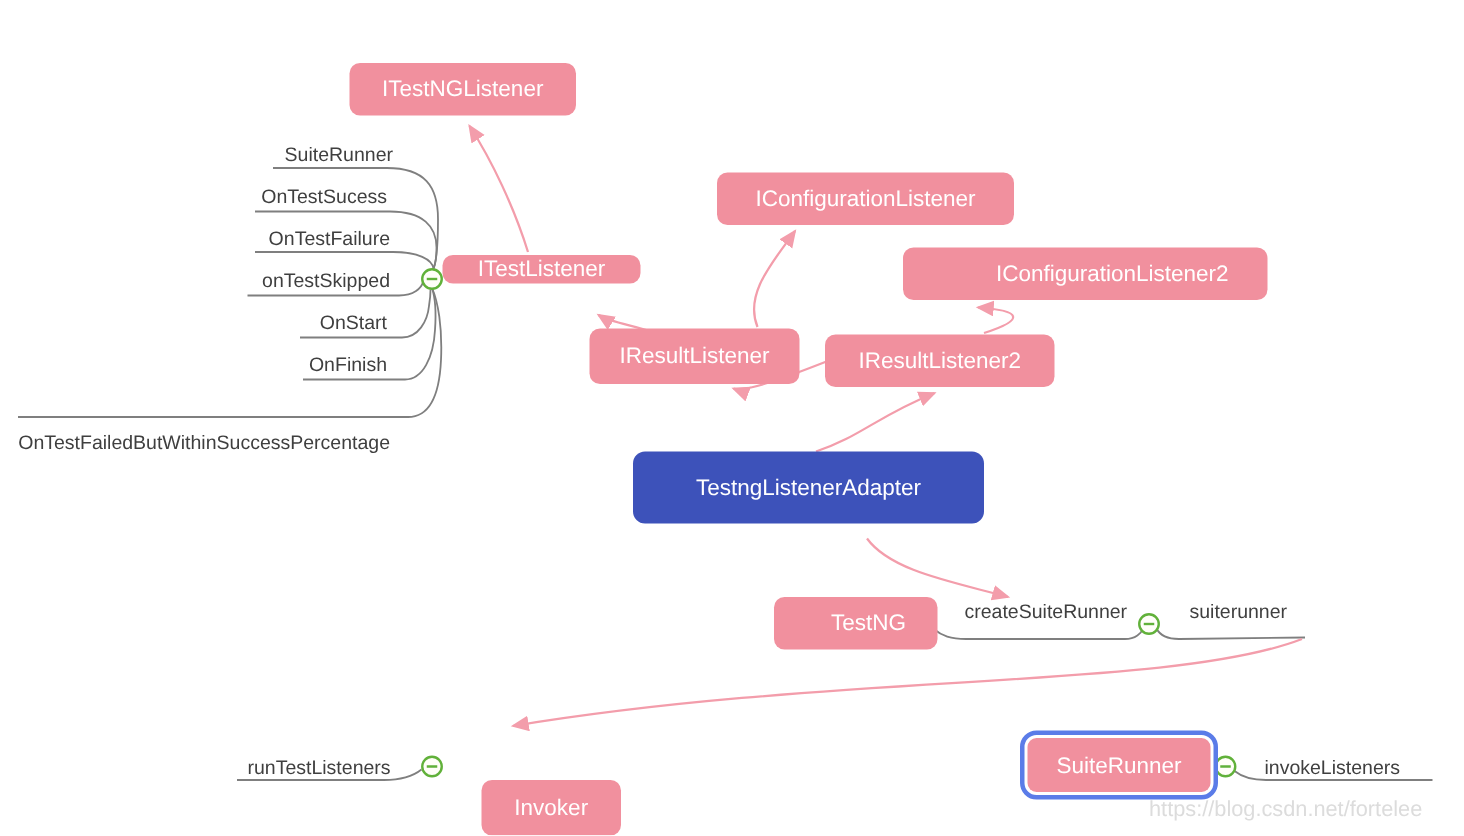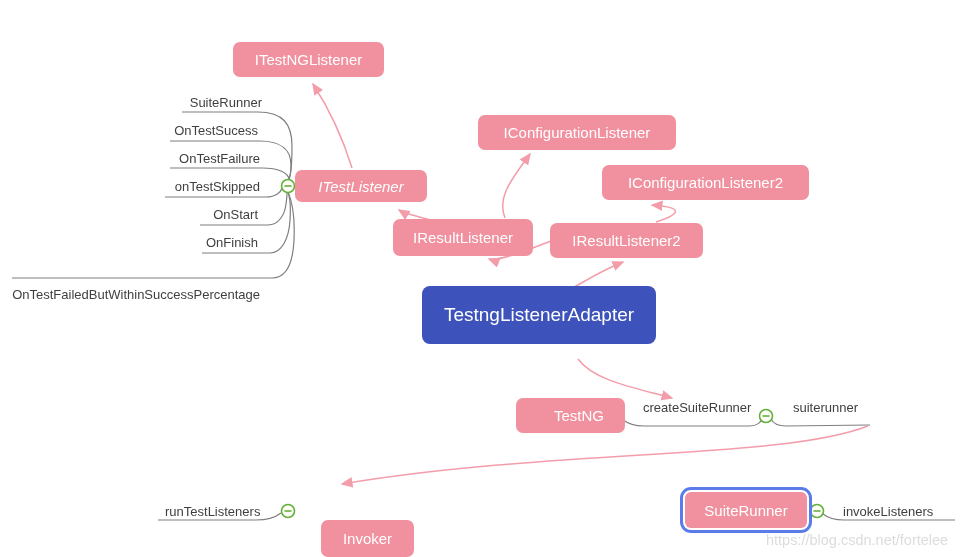--- a/index.html
+++ b/index.html
@@ -16,26 +16,26 @@
   .collapse-circle { fill:#fffef8; stroke:var(--collapse_green); stroke-width:1.6px; }
   .collapse-minus { stroke:var(--collapse_green); stroke-width:1.6px; }
 
   .node {
     position:absolute; display:flex; align-items:center; justify-content:center;
     background:var(--node_pink); color:#ffffff; border-radius:7px;
     font-size:15px; white-space:nowrap; cursor:default;
   }
   .n-itestng  { left:233px; top:42px;  width:151px; height:35px; }
   .n-iconf    { left:478px; top:115px; width:198px; height:35px; }
-  .n-iconf2   { left:602px; top:165px; width:207px; height:35px; }
-  .n-itest    { left:295px; top:170px; width:132px; height:32px;font-style:italic; }
+  .n-iconf2   { left:602px; top:165px; width:207px; height:35px;padding-left:36px; }
+  .n-itest    { left:295px; top:170px; width:132px; height:19px; }
   .n-ires     { left:393px; top:219px; width:140px; height:37px; }
   .n-ires2    { left:550px; top:223px; width:153px; height:35px; }
-  .n-adapter  { left:422px; top:286px; width:234px; height:58px;
-                background:var(--node_blue); font-size:19px; border-radius:8px; }
+  .n-adapter  { left:422px; top:301px; width:234px; height:48px;
+                background:var(--node_blue); font-size:15px; border-radius:8px; }
   .n-testng   { left:516px; top:398px; width:92px;  height:35px;padding-left:17px; }
   .n-invoker  { left:297px; top:520px; width:93px;  height:37px;margin-left:24px; }
   .n-suite    { left:685px; top:492px; width:122px; height:36px;
                 outline:3px solid var(--selection_blue); outline-offset:2px; border-radius:6px; }
 
   .mlabel, .clabel {
     position:absolute; font-size:13px; color:var(--text_dark);
     white-space:nowrap; line-height:14px;
   }
   .m0 { right:714px; top:96px; }

